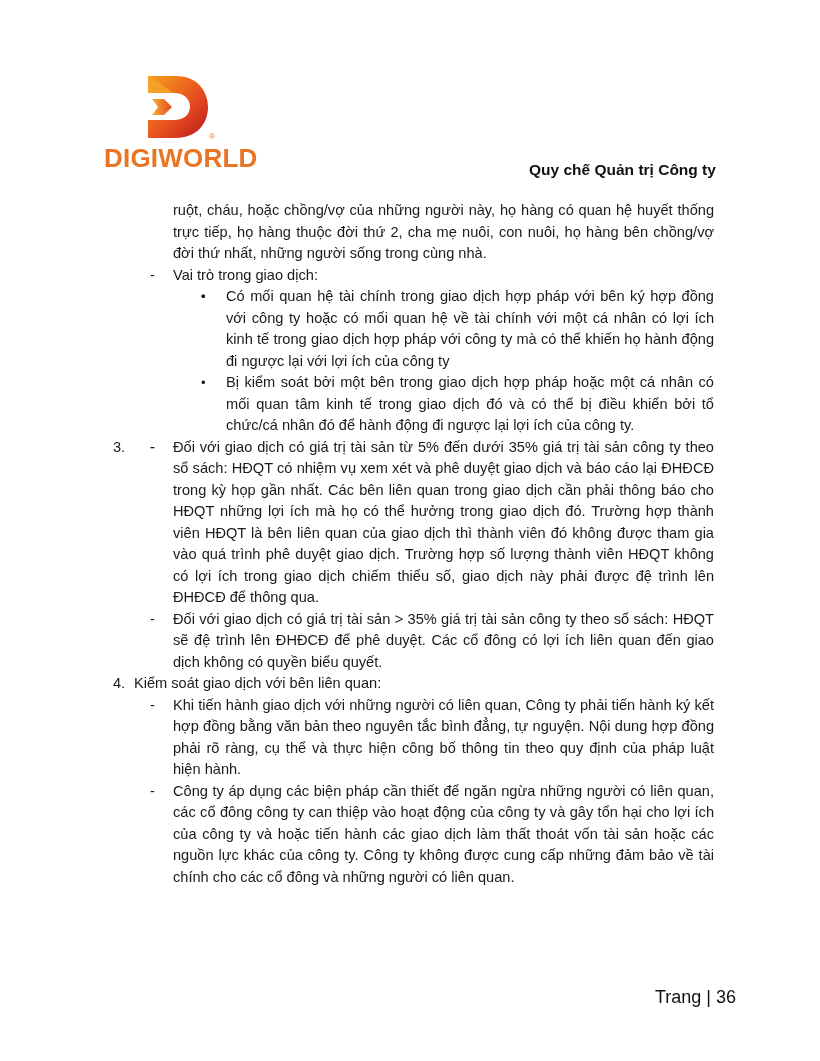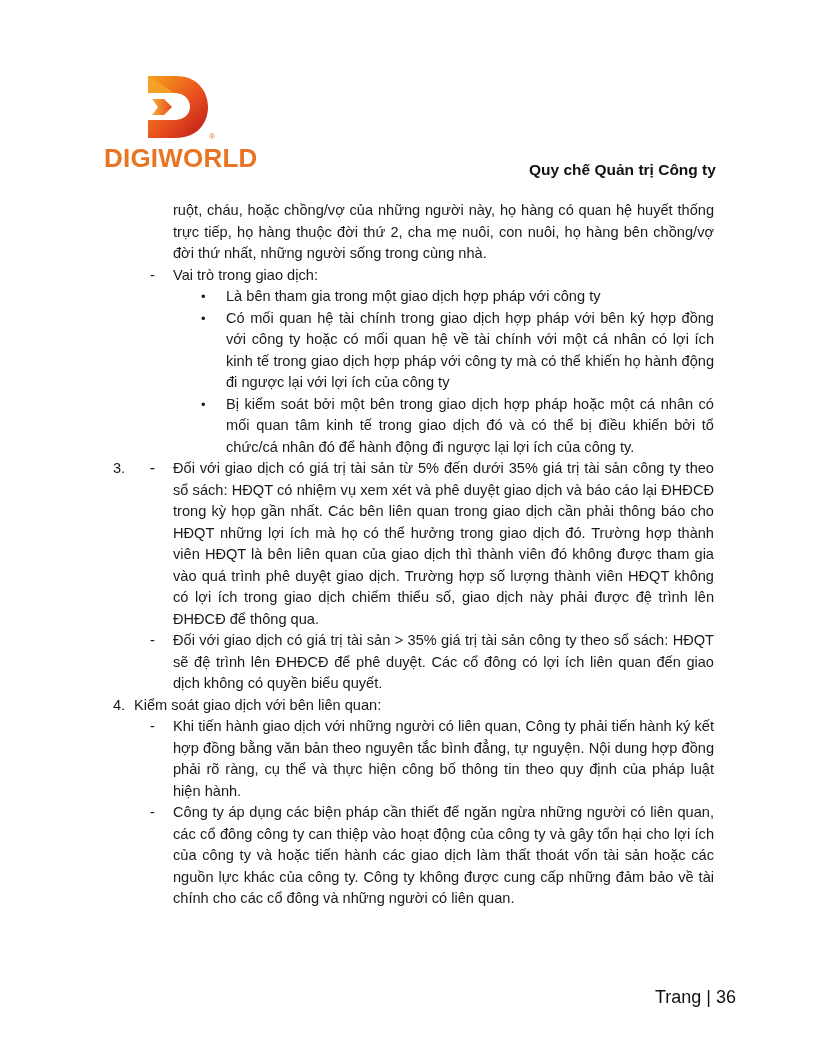--- a/index.html
+++ b/index.html
@@ -52,21 +52,20 @@
 
 <div class="content">
   <div class="cont p">ruột, cháu, hoặc chồng/vợ của những người này, họ hàng có quan hệ huyết thống trực tiếp, họ hàng thuộc đời thứ 2, cha mẹ nuôi, con nuôi, họ hàng bên chồng/vợ đời thứ nhất, những người sống trong cùng nhà.</div>
 
   <div class="row dash-item">
     <span class="marker">-</span>
     <span>Vai trò trong giao dịch:</span>
   </div>
   <div class="row bullet-item">
     <span class="marker">•</span>
-    <span>Là bên tham gia trong một giao dịch hợp pháp với công ty</span>
   </div>
   <div class="row bullet-item">
     <span class="marker">•</span>
     <span>Có mối quan hệ tài chính trong giao dịch hợp pháp với bên ký hợp đồng với công ty hoặc có mối quan hệ về tài chính với một cá nhân có lợi ích kinh tế trong giao dịch hợp pháp với công ty mà có thể khiến họ hành động đi ngược lại với lợi ích của công ty</span>
   </div>
   <div class="row bullet-item">
     <span class="marker">•</span>
     <span>Bị kiểm soát bởi một bên trong giao dịch hợp pháp hoặc một cá nhân có mối quan tâm kinh tế trong giao dịch đó và có thể bị điều khiển bởi tổ chức/cá nhân đó để hành động đi ngược lại lợi ích của công ty.</span>
   </div>
 

